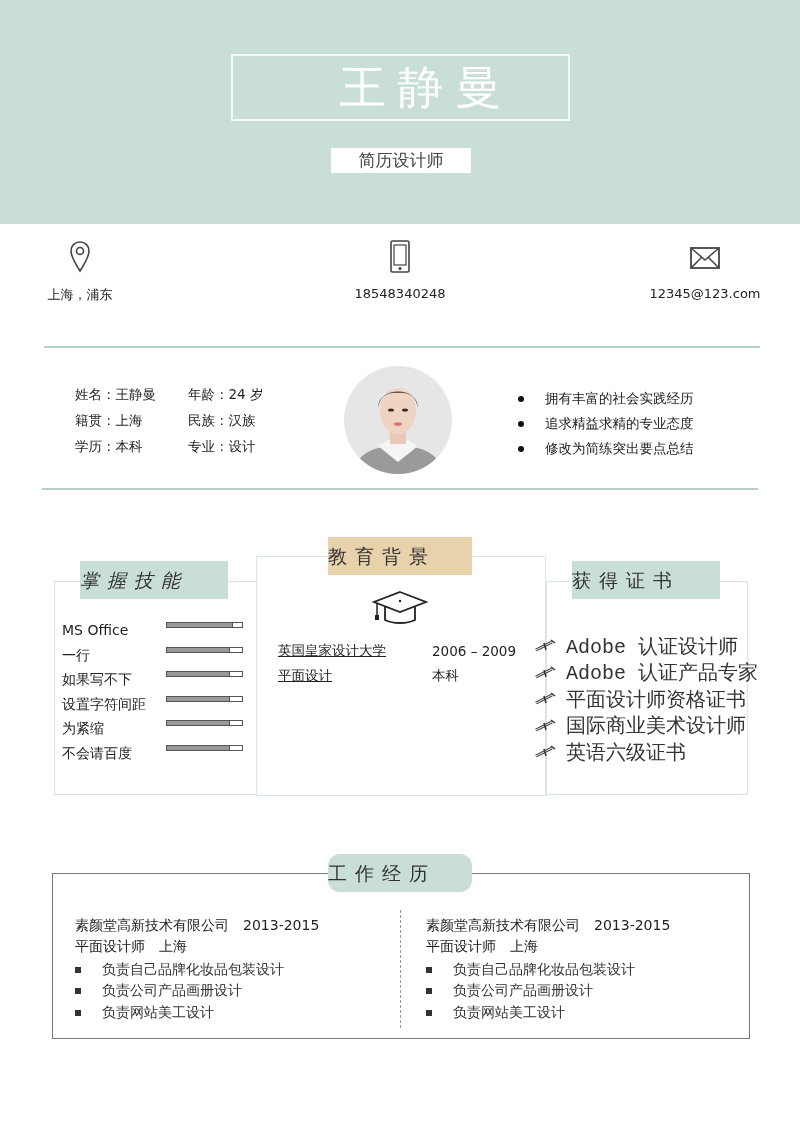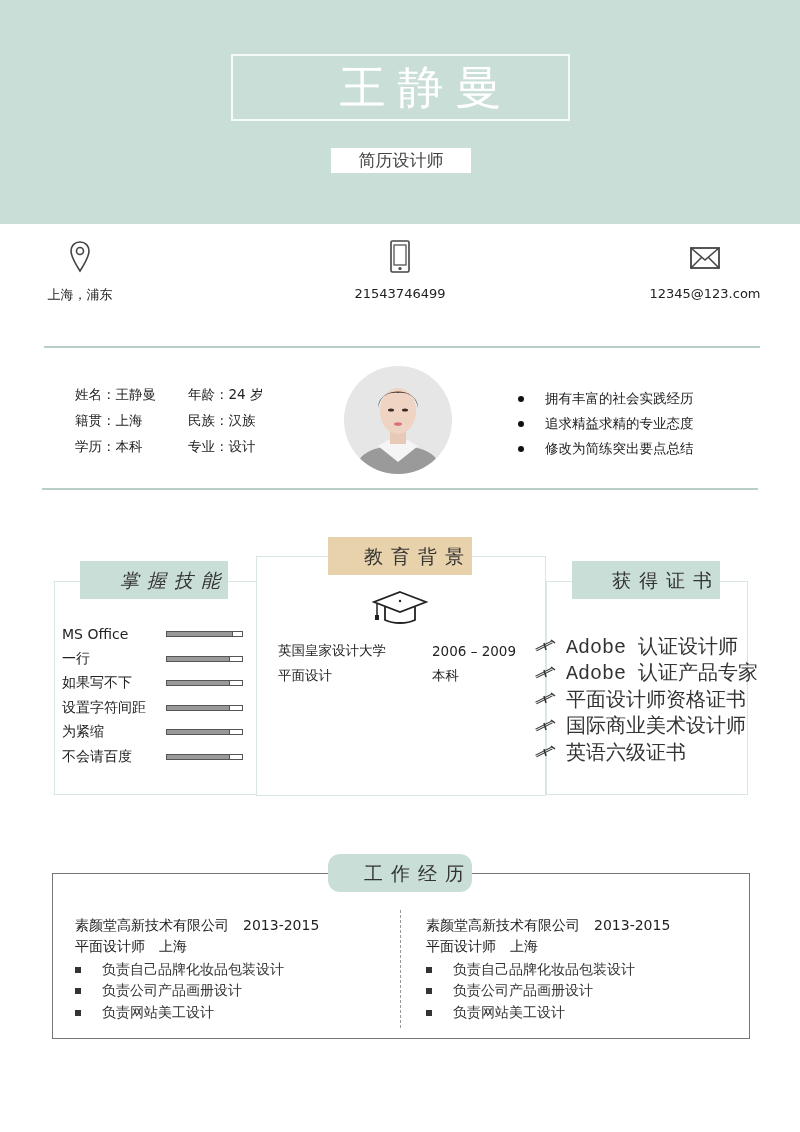--- a/index.html
+++ b/index.html
@@ -12,31 +12,31 @@
   .contact .ic { display: block; margin: 0 auto 12px; }
   .hr { position: absolute; height: 2px; background: #b8cfc7; }
   .info-grid { position: absolute; left: 75px; top: 386px; font-size: 13.5px; }
   .info-grid .row { height: 26px; display: flex; }
   .info-grid .cell { width: 113px; }
   .photo { position: absolute; left: 344px; top: 366px; width: 108px; height: 108px; border-radius: 50%; background: #e6e6e6; overflow: hidden; }
   .traits { position: absolute; left: 518px; top: 386px; font-size: 13.5px; }
   .traits li { list-style: none; height: 25px; display: flex; align-items: center; }
   .traits li .dot { width: 6px; height: 6px; border-radius: 50%; background: #111; margin-right: 21px; }
   .panel { position: absolute; border: 1.5px solid #d8e7e1; }
-  .tag { position: absolute; height: 38px; line-height: 38px; text-align: right; font-size: 19px; letter-spacing: 8px; color: #333; }
+  .tag { position: absolute; height: 38px; line-height: 38px; text-align: left; font-size: 19px; letter-spacing: 8px; color: #333; }
   .tag.green { background: #c9ded6; }
   .tag.tan { background: #e8d2ac; }
   .skills { position: absolute; left: 62px; top: 622px; font-size: 14px; }
-  .skill { height: 24.5px; display: flex; align-items: center; }
+  .skill { height: 24.5px; display: flex; }
   .skill .lbl { width: 104px; }
   .bar { width: 77px; height: 6px; border: 1px solid #555; background: #fff; position: relative; }
   .bar .fill { position: absolute; left: 0; top: 0; bottom: 0; background: #999; border-right: 1px solid #555; }
   .edu { position: absolute; left: 278px; top: 638px; font-size: 13.5px; width: 250px; }
   .edu .line { display: flex; height: 25px; align-items: center; }
-  .edu .line .a { width: 154px; }
+  .edu .line .a { width: 154px; text-decoration: underline; }
   .edu .desc { margin-top: 6px; font-size: 14.5px; line-height: 19px; letter-spacing: 1.5px; color: #333; }
   .certs { position: absolute; left: 534px; top: 633px; font-size: 20px; color: #333; font-family: Liberation Mono, monospace; }
   .cert { height: 26.5px; display: flex; align-items: center; }
   .cert svg { margin-right: 10px; }
   .work-box { position: absolute; left: 52px; top: 873px; width: 698px; height: 166px; border: 1.5px solid #777; }
   .job { position: absolute; top: 917px; font-size: 14px; }
   .job .h { height: 21px; }
   .job .b { height: 21.5px; display: flex; align-items: center; color: #333; }
   .job .b .sq { width: 6px; height: 6px; background: #333; margin-right: 21px; }
   .divider { position: absolute; left: 400px; top: 910px; height: 118px; border-left: 1.5px dashed #999; }
@@ -57,21 +57,21 @@
       <circle cx="11" cy="11" r="3.5" fill="none" stroke="#444" stroke-width="1.6"></circle>
     </svg>
   <span>上海，浦东</span>
 </div>
 <div class="contact" style="left:350px; width:100px;">
   <svg class="ic" width="22" height="34" viewBox="0 0 22 34">
       <rect x="2" y="1" width="18" height="31" rx="1.5" fill="none" stroke="#444" stroke-width="1.6"></rect>
       <rect x="5" y="5" width="12" height="20" fill="none" stroke="#444" stroke-width="1.2"></rect>
       <circle cx="11" cy="28.5" r="1.6" fill="#444"></circle>
     </svg>
-  <span>21543746499</span>
+  <span>18548340248</span>
 </div>
 <div class="contact" style="left:645px; width:120px;">
   <svg class="ic" width="32" height="34" viewBox="0 0 32 34">
       <rect x="2" y="8" width="28" height="20" fill="none" stroke="#444" stroke-width="1.8"></rect>
       <path d="M2 8 L16 20 L30 8 M2 28 L13 17 M30 28 L19 17" fill="none" stroke="#444" stroke-width="1.5"></path>
     </svg>
   <span>12345@123.com</span>
 </div>
 
 <div class="hr" style="left:44px; top:346px; width:716px;"></div>

